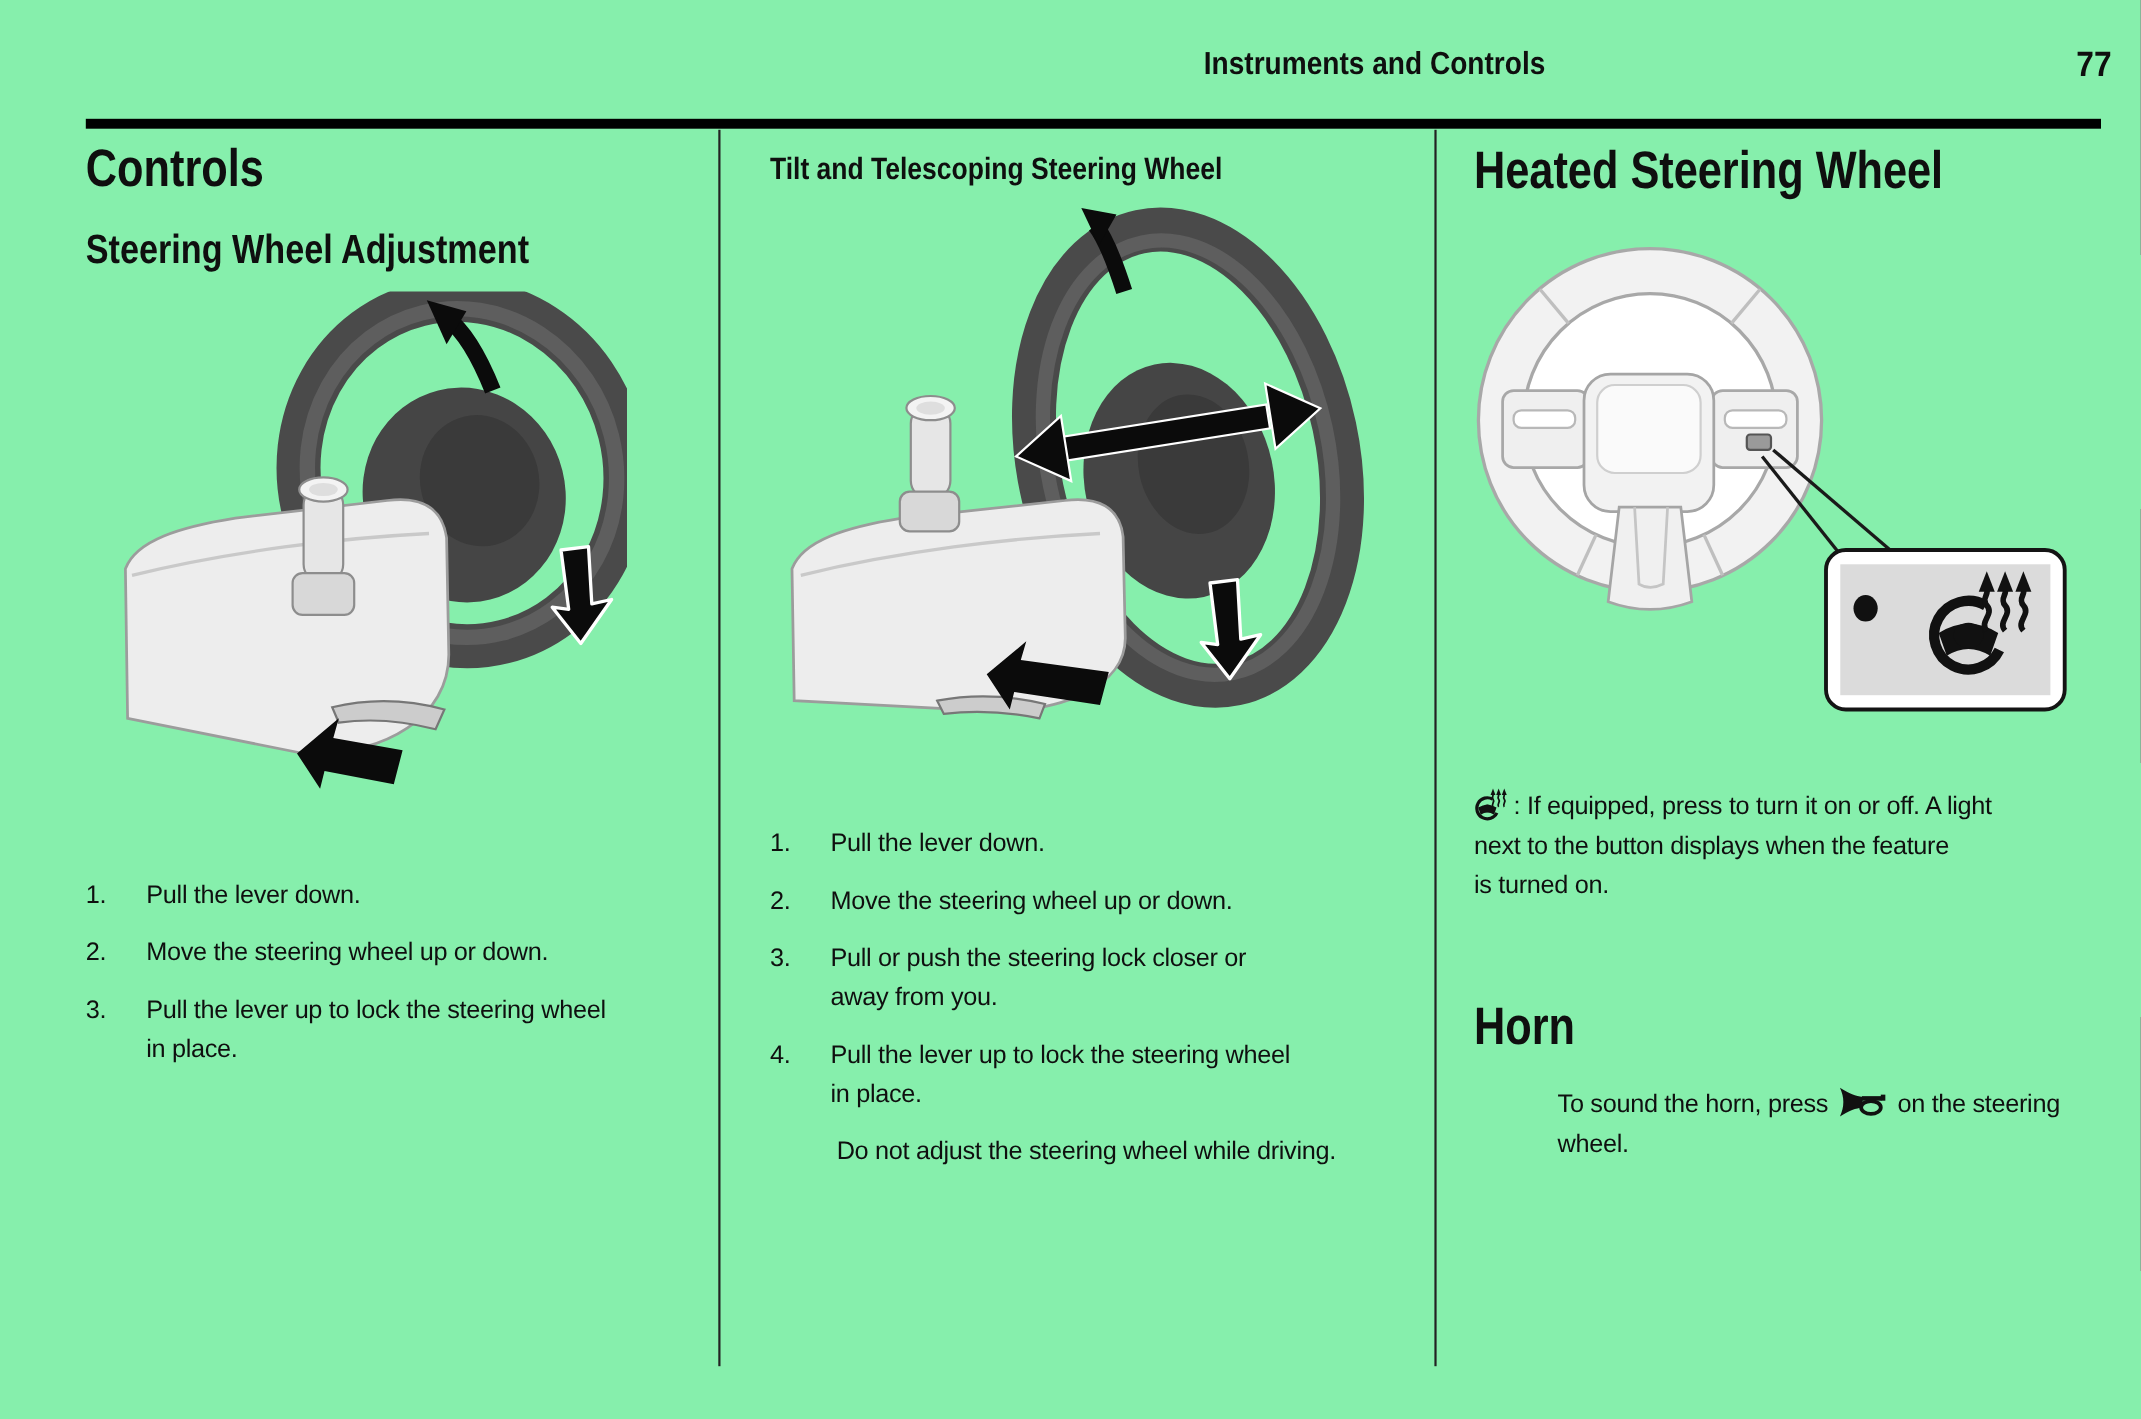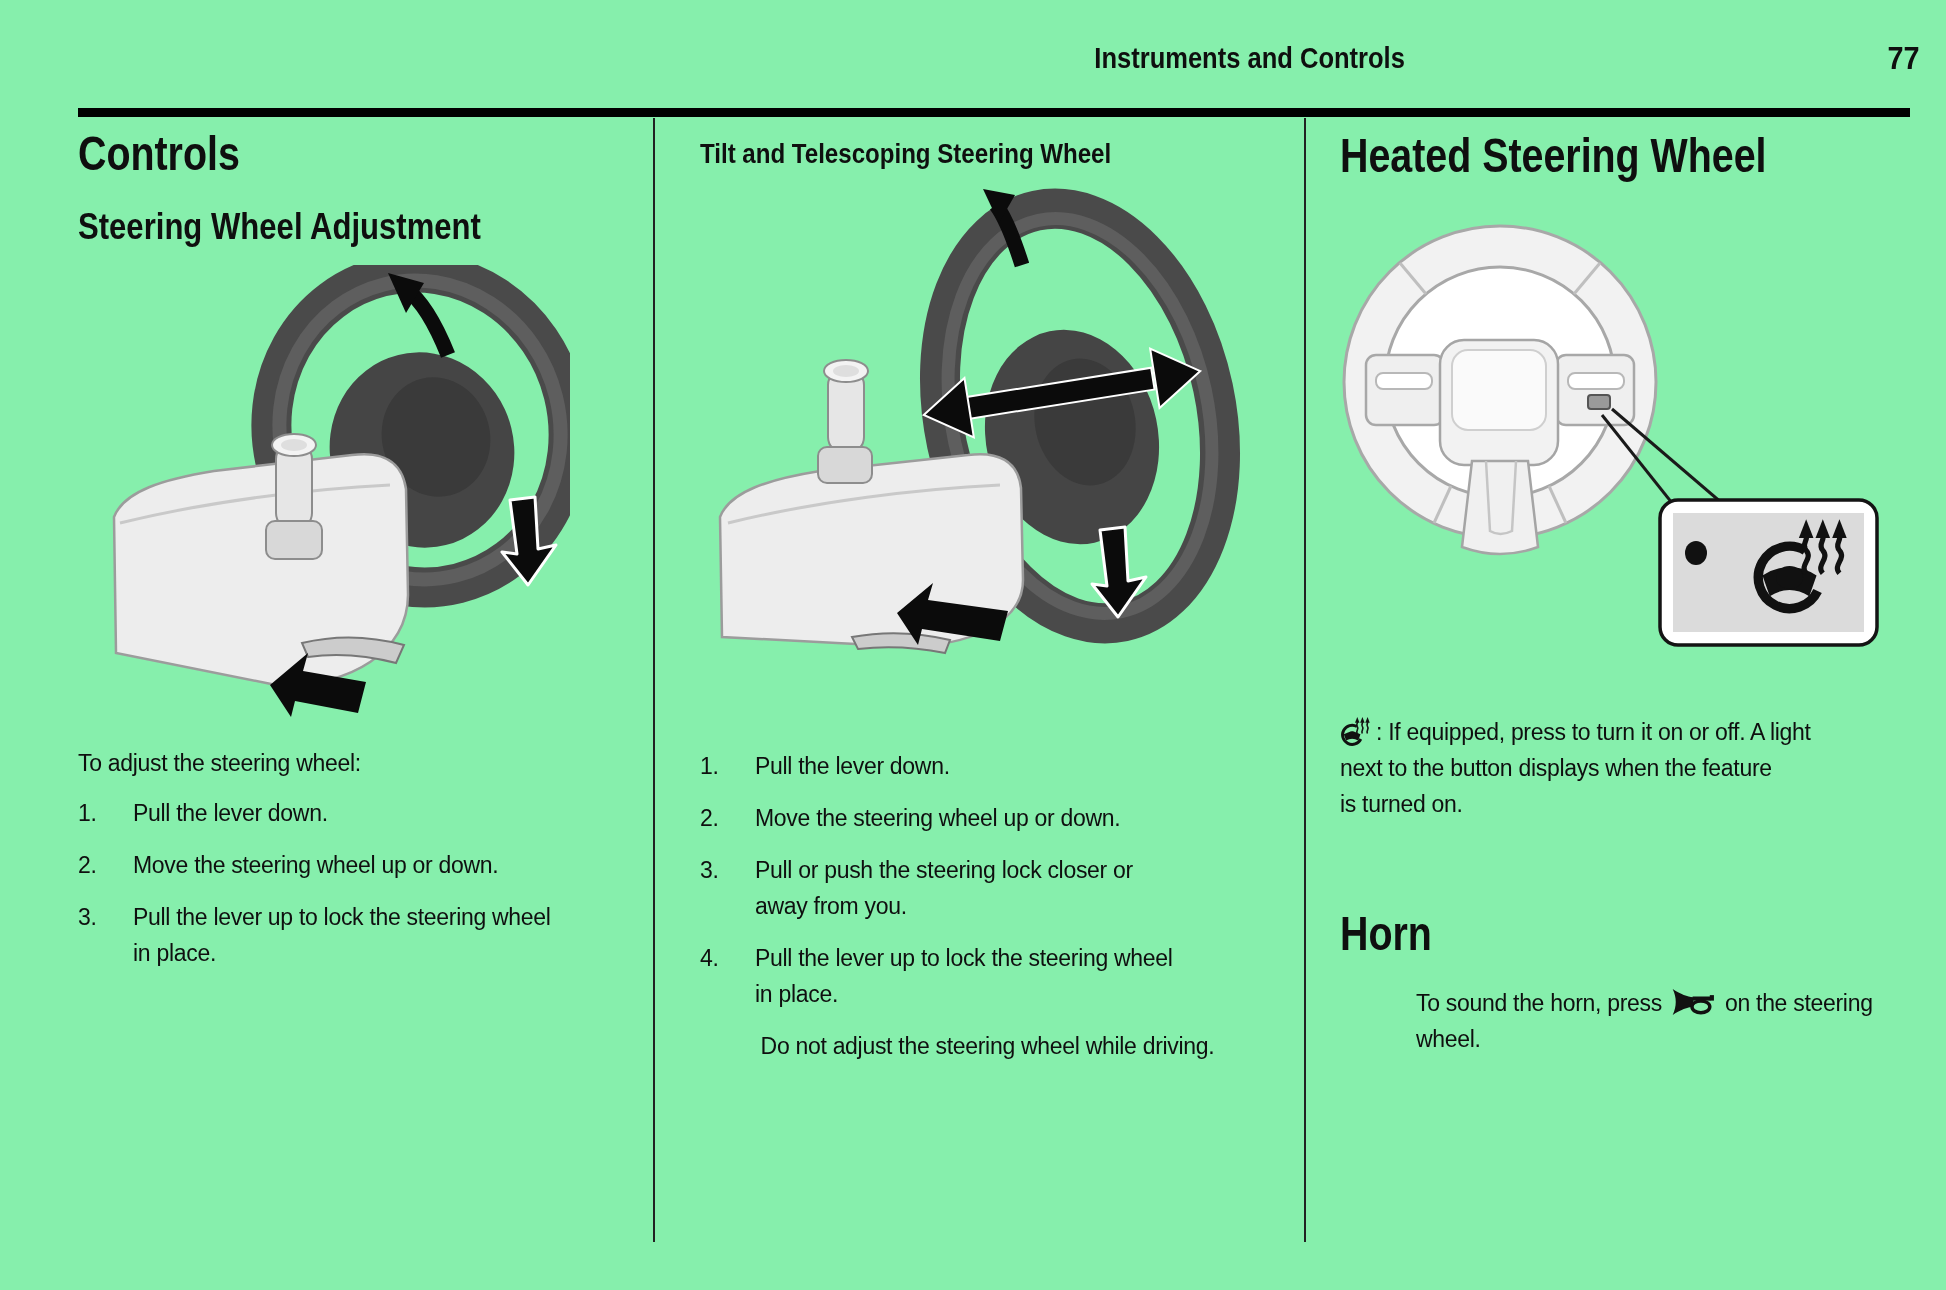--- a/index.html
+++ b/index.html
@@ -89,21 +89,20 @@
     <rect x="176" y="256" width="56" height="38" rx="9" fill="#d8d8d8" stroke="#8d8d8d" stroke-width="2"></rect>
     <path d="M212,378 Q262,366 314,380 L306,398 Q260,386 218,392 Z" fill="#cccccc" stroke="#777" stroke-width="2"></path>
     <g>
       <path d="M358,90 Q338,40 316,24" fill="none" stroke="#0b0b0b" stroke-width="15"></path>
       <polygon points="298,8 334,18 316,48" fill="#0b0b0b"></polygon>
     </g>
     <path d="M420,235 L445,232 L448,284 L466,280 L438,320 L412,287 L427,289 Z" fill="#0b0b0b" stroke="#ffffff" stroke-width="3" stroke-linejoin="round"></path>
     <path d="M180,420 L218,388 L213,406 L276,417 L268,448 L205,436 L201,452 Z" fill="#0b0b0b"></path>
   </svg>
 
-  <div class="abs body-text" style="left:78px; top:745px; width:562px;">To adjust the steering wheel:</div>
 
   <div class="abs body-text steps" style="left:78px; top:795px; width:562px;">
     <div class="step">
       <span class="num">1.</span>
       <span class="pre">Pull the lever down.</span>
     </div>
     <div class="step">
       <span class="num">2.</span>
       <span class="pre">Move the steering wheel up or down.</span>
     </div>

